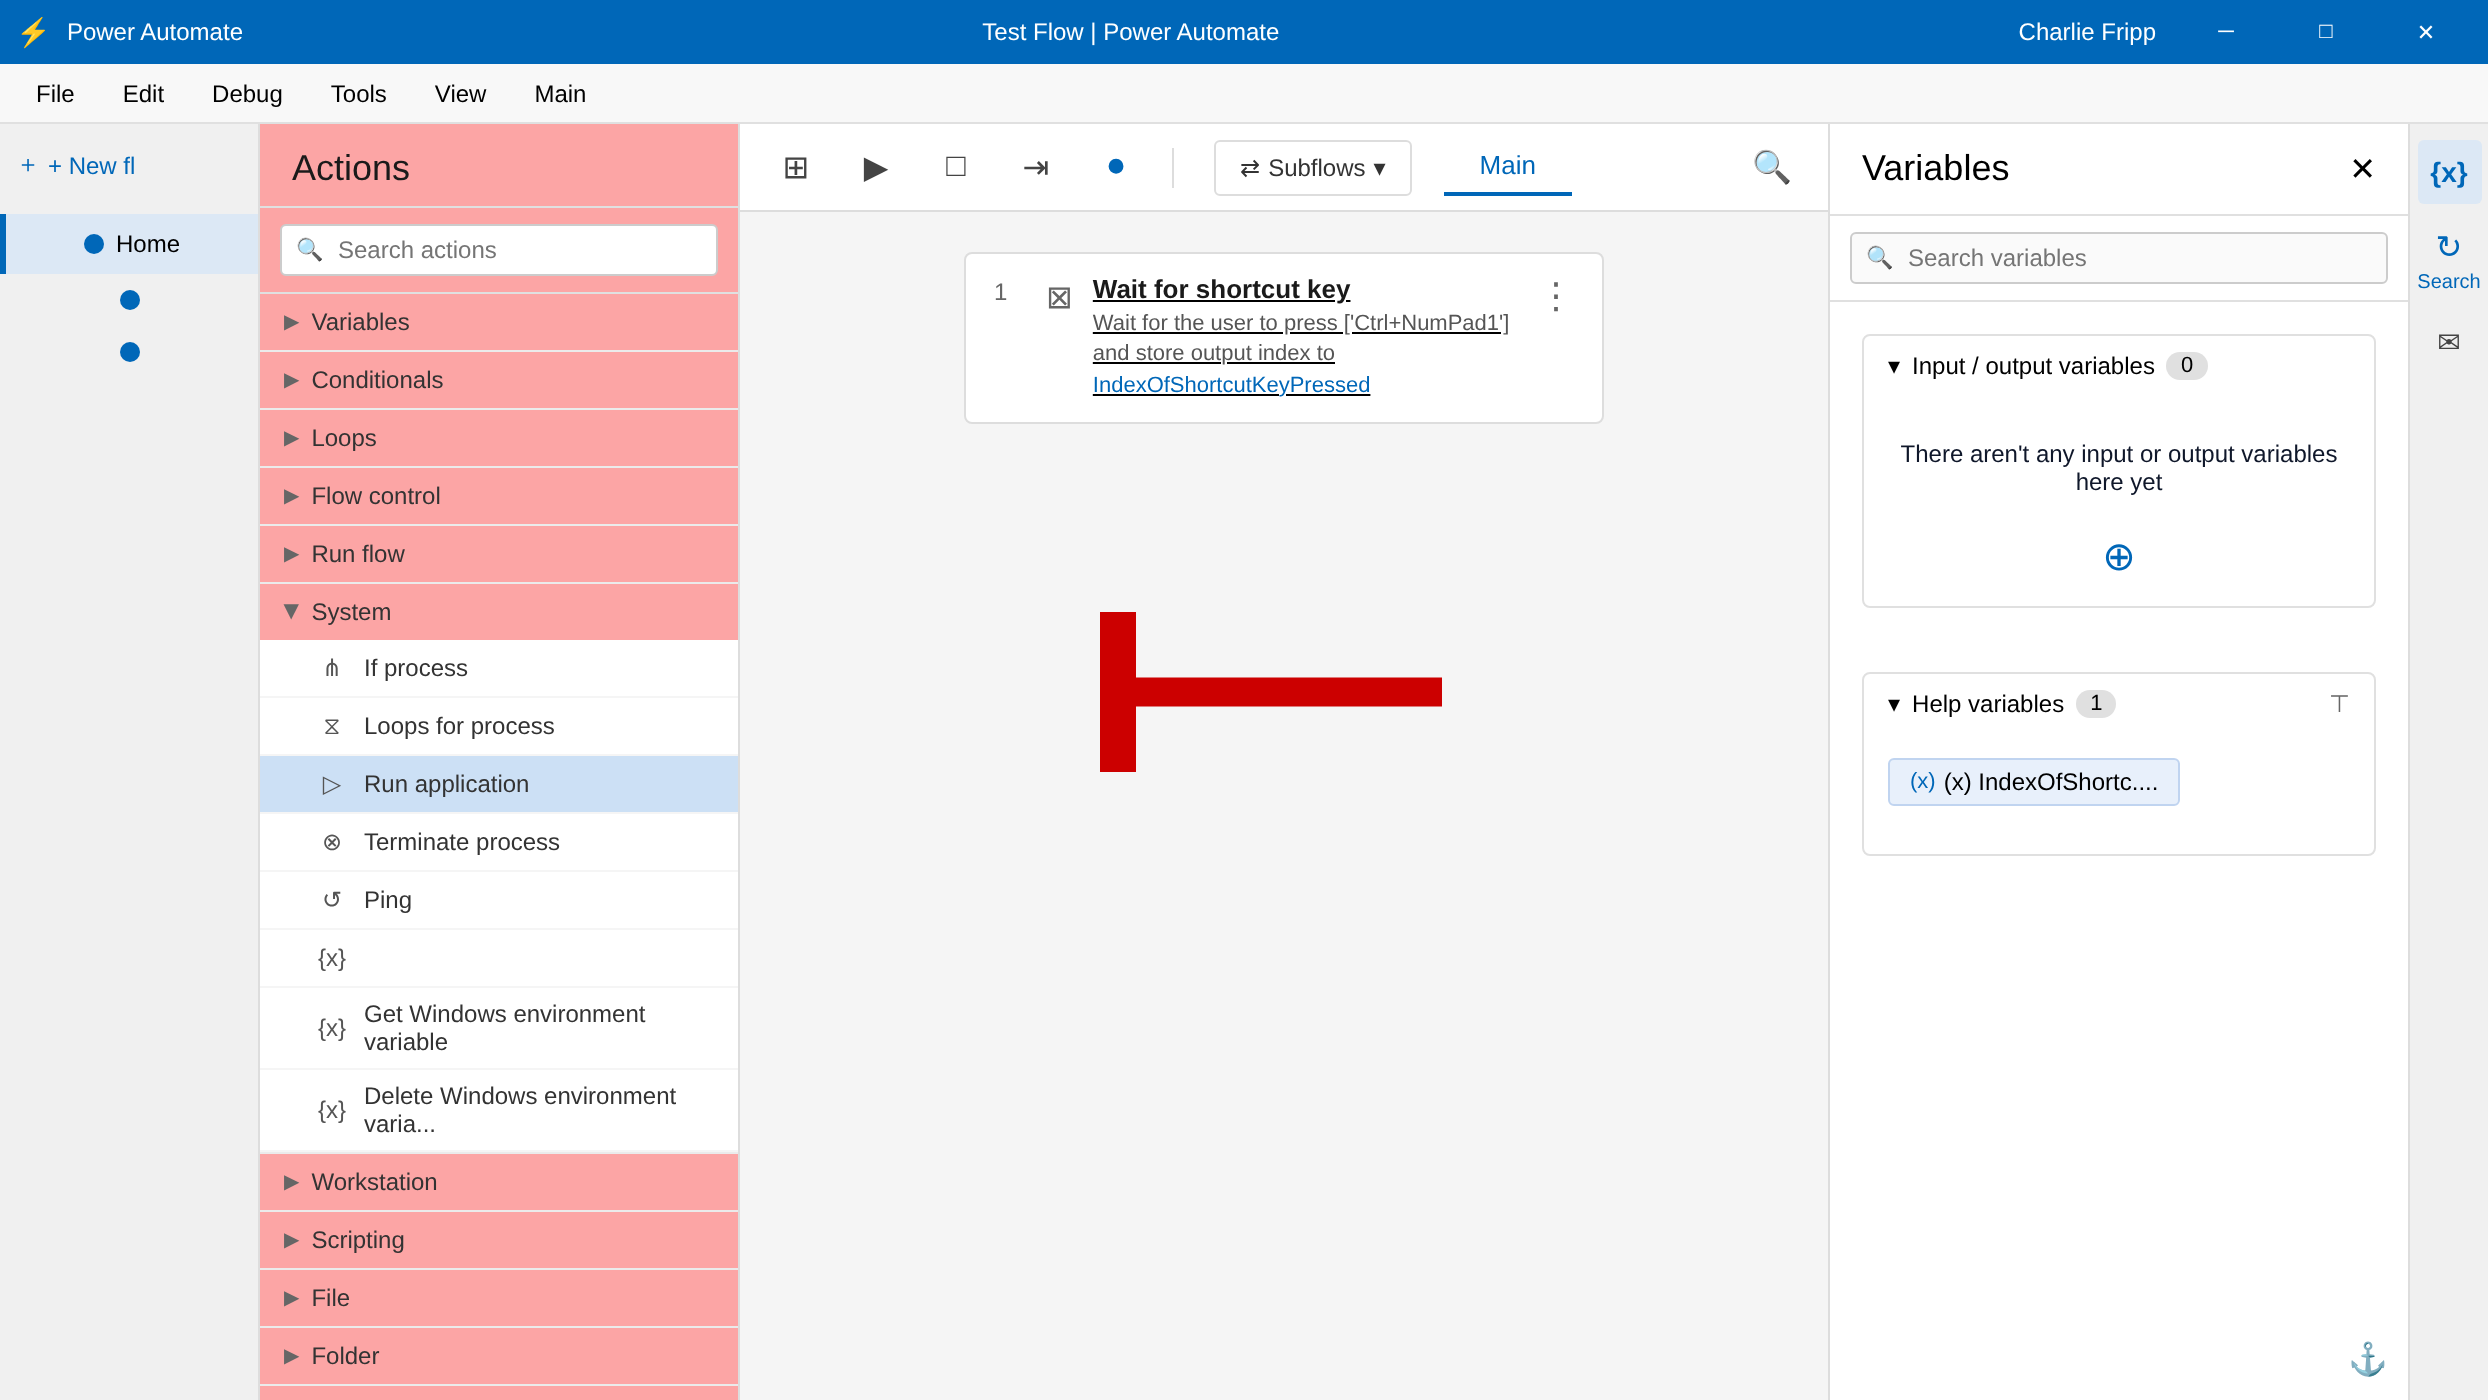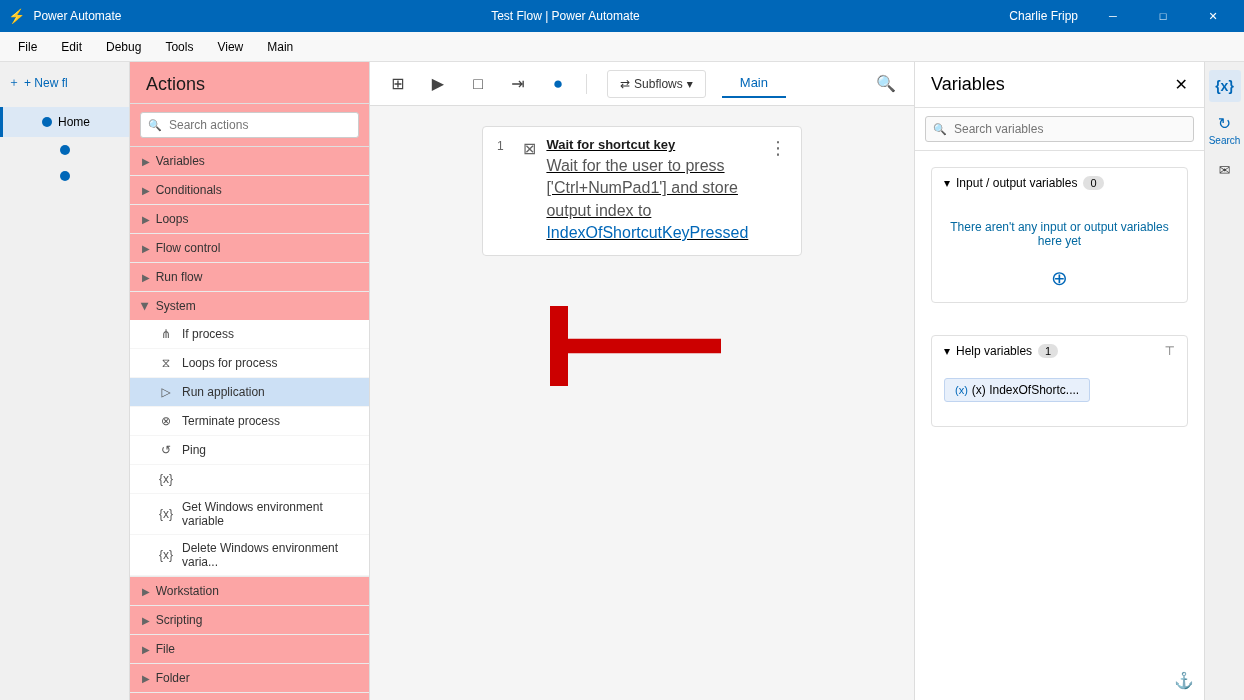--- a/index.html
+++ b/index.html
@@ -231,21 +231,21 @@
       min-width: 16px;
       margin-top: 2px;
     }
     .step-error-icon {
       font-size: 16px;
       color: #666;
       margin-top: 2px;
     }
     .step-content { flex: 1; text-decoration: underline; }
     .step-title { font-size: 13px; font-weight: 600; color: #1a1a1a; margin-bottom: 3px; }
-    .step-desc { font-size: 16px; color: #555; line-height: 1.4; }
+    .step-desc { font-size: 11px; color: #555; line-height: 1.4; }
     .step-desc a { color: #0067b8; text-decoration: none; }
     .step-more { margin-left: auto; cursor: pointer; color: #666; font-size: 18px; }
 
     
     .big-arrow {
       position: absolute;
       left: 180px;
       top: 200px;
     }
     .big-arrow svg { width: 180px; height: 80px; }
@@ -299,21 +299,21 @@
       border-radius: 10px;
       padding: 1px 7px;
       font-size: 11px;
     }
     .variables-section-content {
       padding: 12px;
       min-height: 60px;
     }
     .no-vars-text {
       font-size: 12px;
-      color: #0369a1;
+      color: #0f172a;
       text-align: center;
       padding: 10px 0;
     }
     .add-var-btn {
       display: flex;
       align-items: center;
       justify-content: center;
       margin-top: 8px;
       cursor: pointer;
     }

